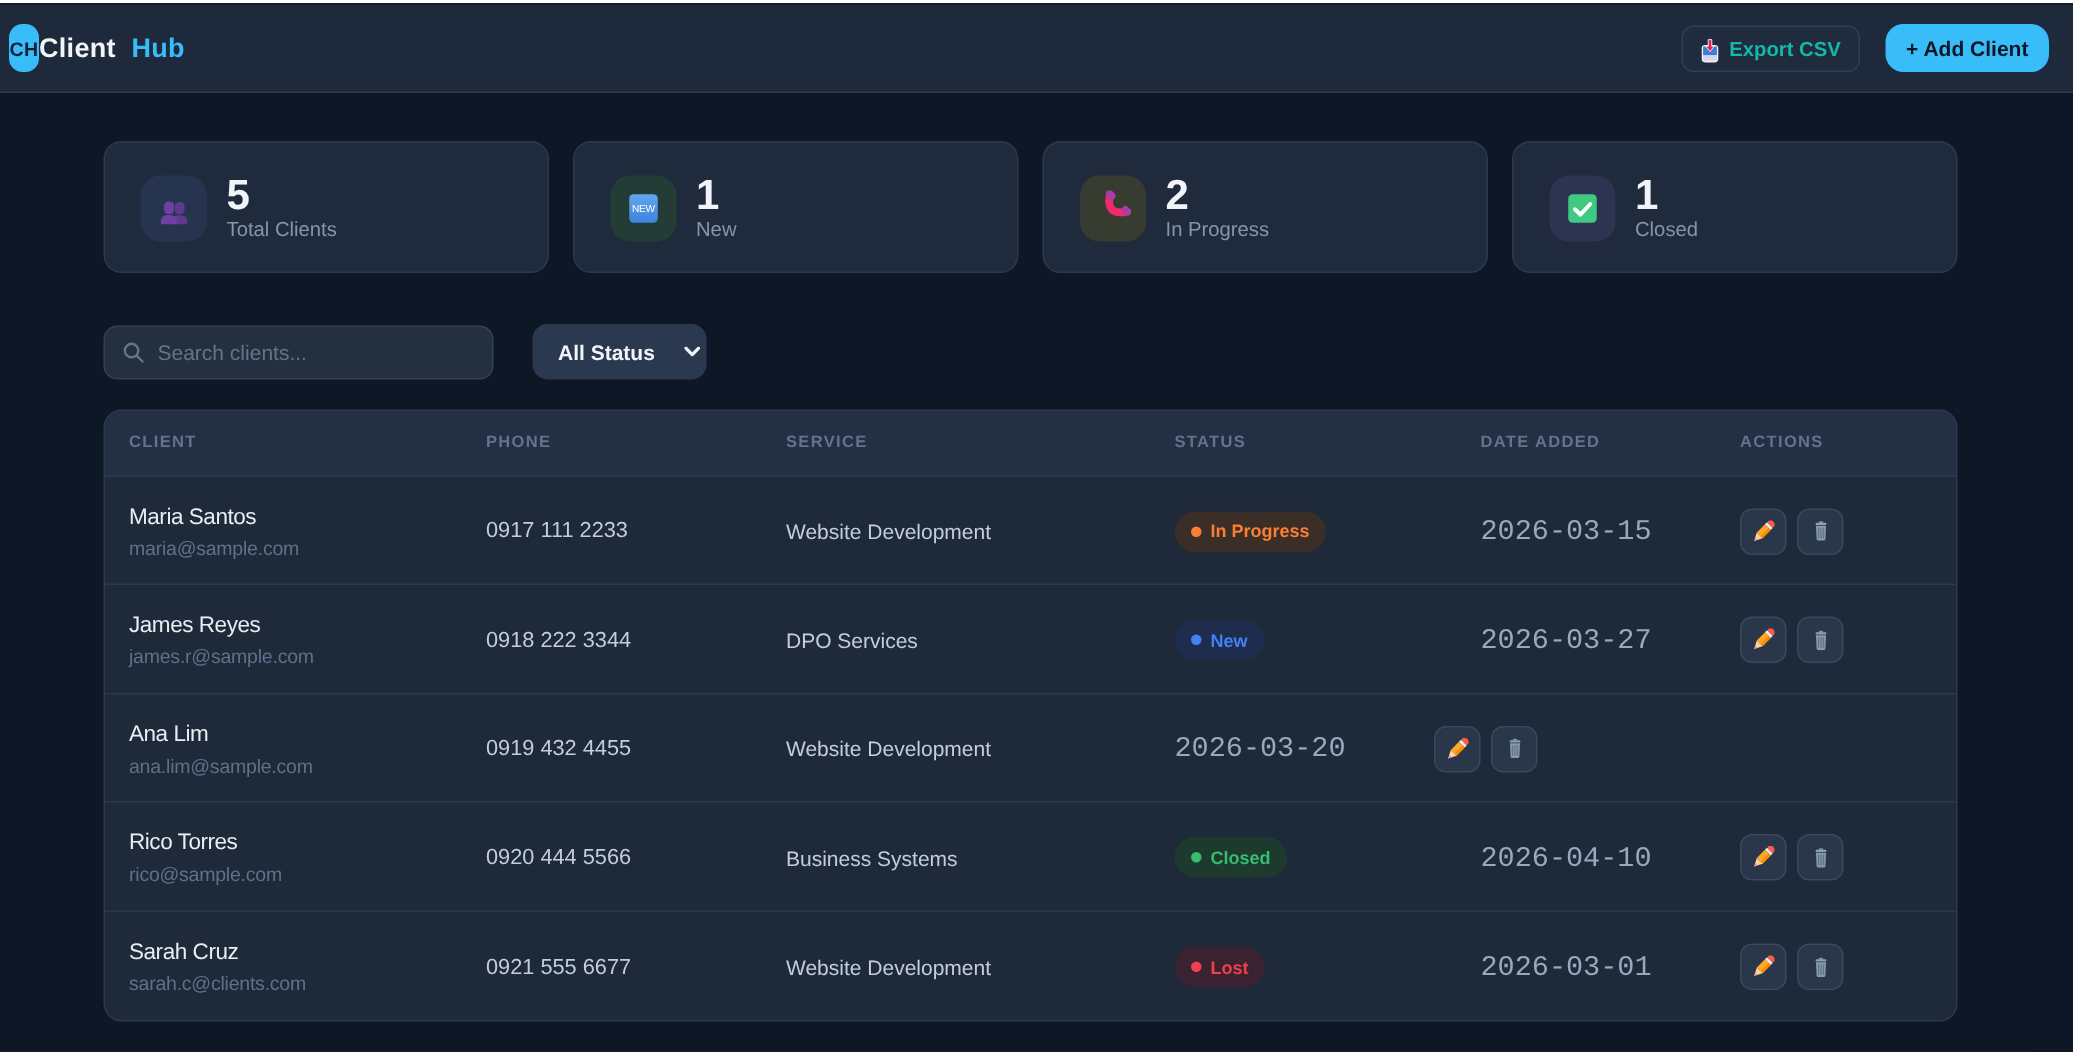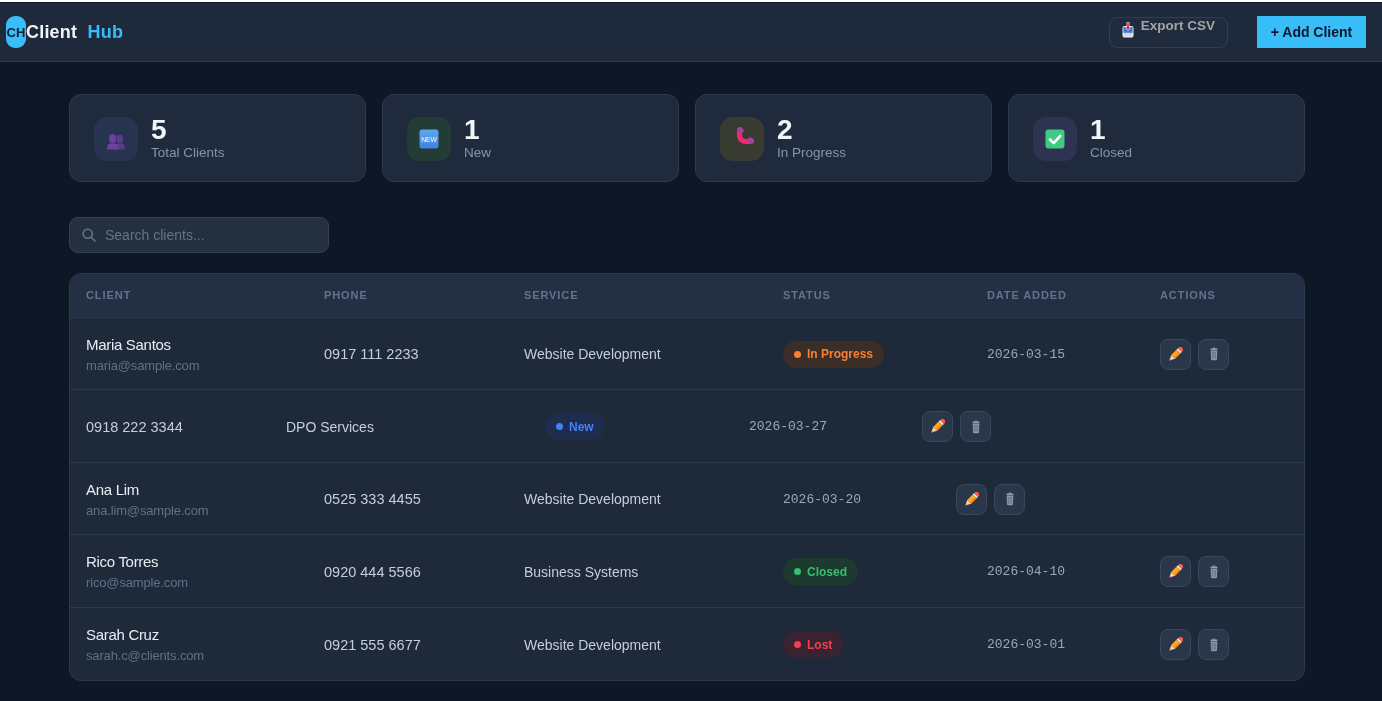--- a/index.html
+++ b/index.html
@@ -4,22 +4,22 @@
 <style>
 *{box-sizing:border-box;margin:0;padding:0}
 html,body{width:1382px;height:701px;overflow:hidden}
 body{background:#0e1726;font-family:"Liberation Sans",sans-serif}
 .topstrip{height:2px;background:#ffffff}
 header{height:60px;background:#1e293b;border-top:1px solid #0f172a;border-bottom:1px solid #2e3b51;display:flex;align-items:center;padding:0 16px 0 6px}
 .logo{width:20px;height:32px;border-radius:9px;background:#38bdf8;display:flex;align-items:center;justify-content:center;font-weight:bold;font-size:13px;letter-spacing:.2px;color:#101f33}
 .brand{font-size:18px;font-weight:bold;color:#f1f5f9;letter-spacing:.2px}
 .brand span{color:#38bdf8}
 .hspace{flex:1}
-.btn-export{width:119px;height:31px;border-radius:8px;border:1px solid #303e54;background:#202c3e;color:#a3a3a3;font-size:13.5px;font-weight:bold;display:flex;justify-content:center;gap:7px}
-.btn-add{width:109px;height:32px;margin-left:29px;border-radius:0;background:#38bdf8;color:#0f172a;font-size:14px;font-weight:bold;display:flex;align-items:center;justify-content:center}
+.btn-export{width:119px;height:31px;border-radius:8px;border:1px solid #303e54;background:#202c3e;color:#14b8a6;font-size:13.5px;font-weight:bold;display:flex;align-items:center;justify-content:center;gap:7px}
+.btn-add{width:109px;height:32px;margin-left:17px;border-radius:12px;background:#38bdf8;color:#0f172a;font-size:14px;font-weight:bold;display:flex;align-items:center;justify-content:center}
 .wrap{width:1236px;margin-left:69px}
 .cards{display:flex;gap:16px;margin-top:32px}
 .card{width:297px;height:88px;background:#1f2a3c;border:1px solid #2b3951;border-radius:12px;display:flex;align-items:flex-start;padding:21.5px 0 0 24px}
 .badge{width:44px;height:44px;border-radius:13px;display:flex;align-items:center;justify-content:center;flex:none}
 .b1{background:#263450}
 .b2{background:#233c36}
 .b3{background:#383b30}
 .b4{background:#2e3352}
 .cinfo{margin-left:13px}
 .cnum{font-size:28px;font-weight:bold;color:#f1f5f9;line-height:28px;margin-top:-1px}
@@ -40,21 +40,21 @@
 .email{font-size:13px;color:#61708a;margin-top:5px;letter-spacing:-.15px}
 .plain{font-size:14.5px;color:#c3cedd}
 .c3.plain{font-size:14px}
 .pill{display:inline-flex;align-items:center;height:27px;border-radius:14px;padding:0 11px;font-size:12px;font-weight:bold}
 .pill .dot{width:7px;height:7px;border-radius:50%;margin-right:6px}
 .p-prog{background:#3a2e27;color:#fb7f33}.p-prog .dot{background:#fb7f33}
 .p-new{background:#1e2c4d;color:#4381f6}.p-new .dot{background:#4381f6}
 .p-cont{background:#37331f;color:#d8ab22}.p-cont .dot{background:#d8ab22}
 .p-clos{background:#1d3a2e;color:#36bd72}.p-clos .dot{background:#36bd72}
 .p-lost{background:#3a2230;color:#f23f4d}.p-lost .dot{background:#f23f4d}
-.date{font-family:"Liberation Mono",monospace;font-size:13px;color:#9aa8bd}
+.date{font-family:"Liberation Mono",monospace;font-size:19px;color:#9aa8bd}
 .abtn{width:31px;height:31px;border-radius:8px;background:#2a374b;border:1px solid #39485f;display:inline-flex;align-items:center;justify-content:center;vertical-align:middle}
 .abtn+.abtn{margin-left:7px}
 </style>
 </head>
 <body>
 <div class="topstrip"></div>
 <header>
   <div class="logo">CH</div>
   <div class="brand">Client&nbsp; <span>Hub</span></div>
   <div class="hspace"></div>
@@ -129,20 +129,23 @@
       </div>
   </div>
   <div class="filters">
     <div class="search">
       <svg width="14" height="14" viewBox="0 0 14 14">
           <circle cx="5.7" cy="5.7" r="4.5" stroke="#64748b" stroke-width="1.6" fill="none"></circle>
           <line x1="9.2" y1="9.2" x2="13" y2="13" stroke="#64748b" stroke-width="1.6" stroke-linecap="round"></line>
         </svg>
       <div class="ph">Search clients...</div>
     </div>
+    <div class="select">All Status<svg width="11" height="7" viewBox="0 0 11 7">
+          <path d="M1.4 1.2 L5.5 5.4 L9.6 1.2" stroke="#f1f5f9" stroke-width="2.2" fill="none" stroke-linecap="round" stroke-linejoin="round"></path>
+        </svg></div>
   </div>
   <div class="tablebox">
     <div class="thead">
       <div class="th c1">CLIENT</div>
         <div class="th c2">PHONE</div>
         <div class="th c3">SERVICE</div>
         <div class="th c4">STATUS</div>
         <div class="th c5">DATE ADDED</div>
         <div class="th c6">ACTIONS</div>
     </div>
@@ -171,20 +174,24 @@
               <rect x="3.9" y="0.3" width="3.2" height="1.5" rx="0.75" fill="#7d90a4"></rect>
               <rect x="1.5" y="1.5" width="8" height="1.6" rx="0.8" fill="#8ea0b2"></rect>
               <path d="M1.8 3.7 h7.4 l-0.45 9.6 a1.3 1.3 0 0 1 -1.3 1.2 h-3.9 a1.3 1.3 0 0 1 -1.3 -1.2 z" fill="#8799ad"></path>
               <rect x="3.2" y="5" width="1" height="8" rx="0.5" fill="#63768b"></rect>
               <rect x="5" y="5" width="1" height="8" rx="0.5" fill="#63768b"></rect>
               <rect x="6.8" y="5" width="1" height="8" rx="0.5" fill="#63768b"></rect>
             </svg>
           </span></div>
     </div>
     <div class="row">
+      <div class="cell c1">
+          <div class="name">James Reyes</div>
+          <div class="email">james.r@sample.com</div>
+        </div>
       <div class="cell c2 plain">0918 222 3344</div>
       <div class="cell c3 plain">DPO Services</div>
       <div class="cell c4"><span class="pill p-new"><span class="dot"></span>New</span></div>
       <div class="cell c5 date">2026-03-27</div>
       <div class="cell c6"><span class="abtn">
             <svg width="15" height="15" viewBox="0 0 16 16">
               <g transform="rotate(45 8 8)">
                 <rect x="5.1" y="-2.2" width="5.8" height="3.6" rx="1.3" fill="#ff5a47"></rect>
                 <rect x="5.1" y="1.4" width="5.8" height="2" fill="#eceff1"></rect>
                 <rect x="5.1" y="3.4" width="5.8" height="8.2" fill="#ffa726"></rect>
@@ -202,21 +209,21 @@
               <rect x="5" y="5" width="1" height="8" rx="0.5" fill="#63768b"></rect>
               <rect x="6.8" y="5" width="1" height="8" rx="0.5" fill="#63768b"></rect>
             </svg>
           </span></div>
     </div>
     <div class="row">
       <div class="cell c1">
           <div class="name">Ana Lim</div>
           <div class="email">ana.lim@sample.com</div>
         </div>
-      <div class="cell c2 plain">0525 333 4455</div>
+      <div class="cell c2 plain">0919 432 4455</div>
       <div class="cell c3 plain">Website Development</div>
       <div class="cell c5 date">2026-03-20</div>
       <div class="cell c6"><span class="abtn">
             <svg width="15" height="15" viewBox="0 0 16 16">
               <g transform="rotate(45 8 8)">
                 <rect x="5.1" y="-2.2" width="5.8" height="3.6" rx="1.3" fill="#ff5a47"></rect>
                 <rect x="5.1" y="1.4" width="5.8" height="2" fill="#eceff1"></rect>
                 <rect x="5.1" y="3.4" width="5.8" height="8.2" fill="#ffa726"></rect>
                 <rect x="8.9" y="3.4" width="2" height="8.2" fill="#fb8c00"></rect>
                 <path d="M5.1 11.6 h5.8 L8 17.2 z" fill="#ffd0a0"></path>

